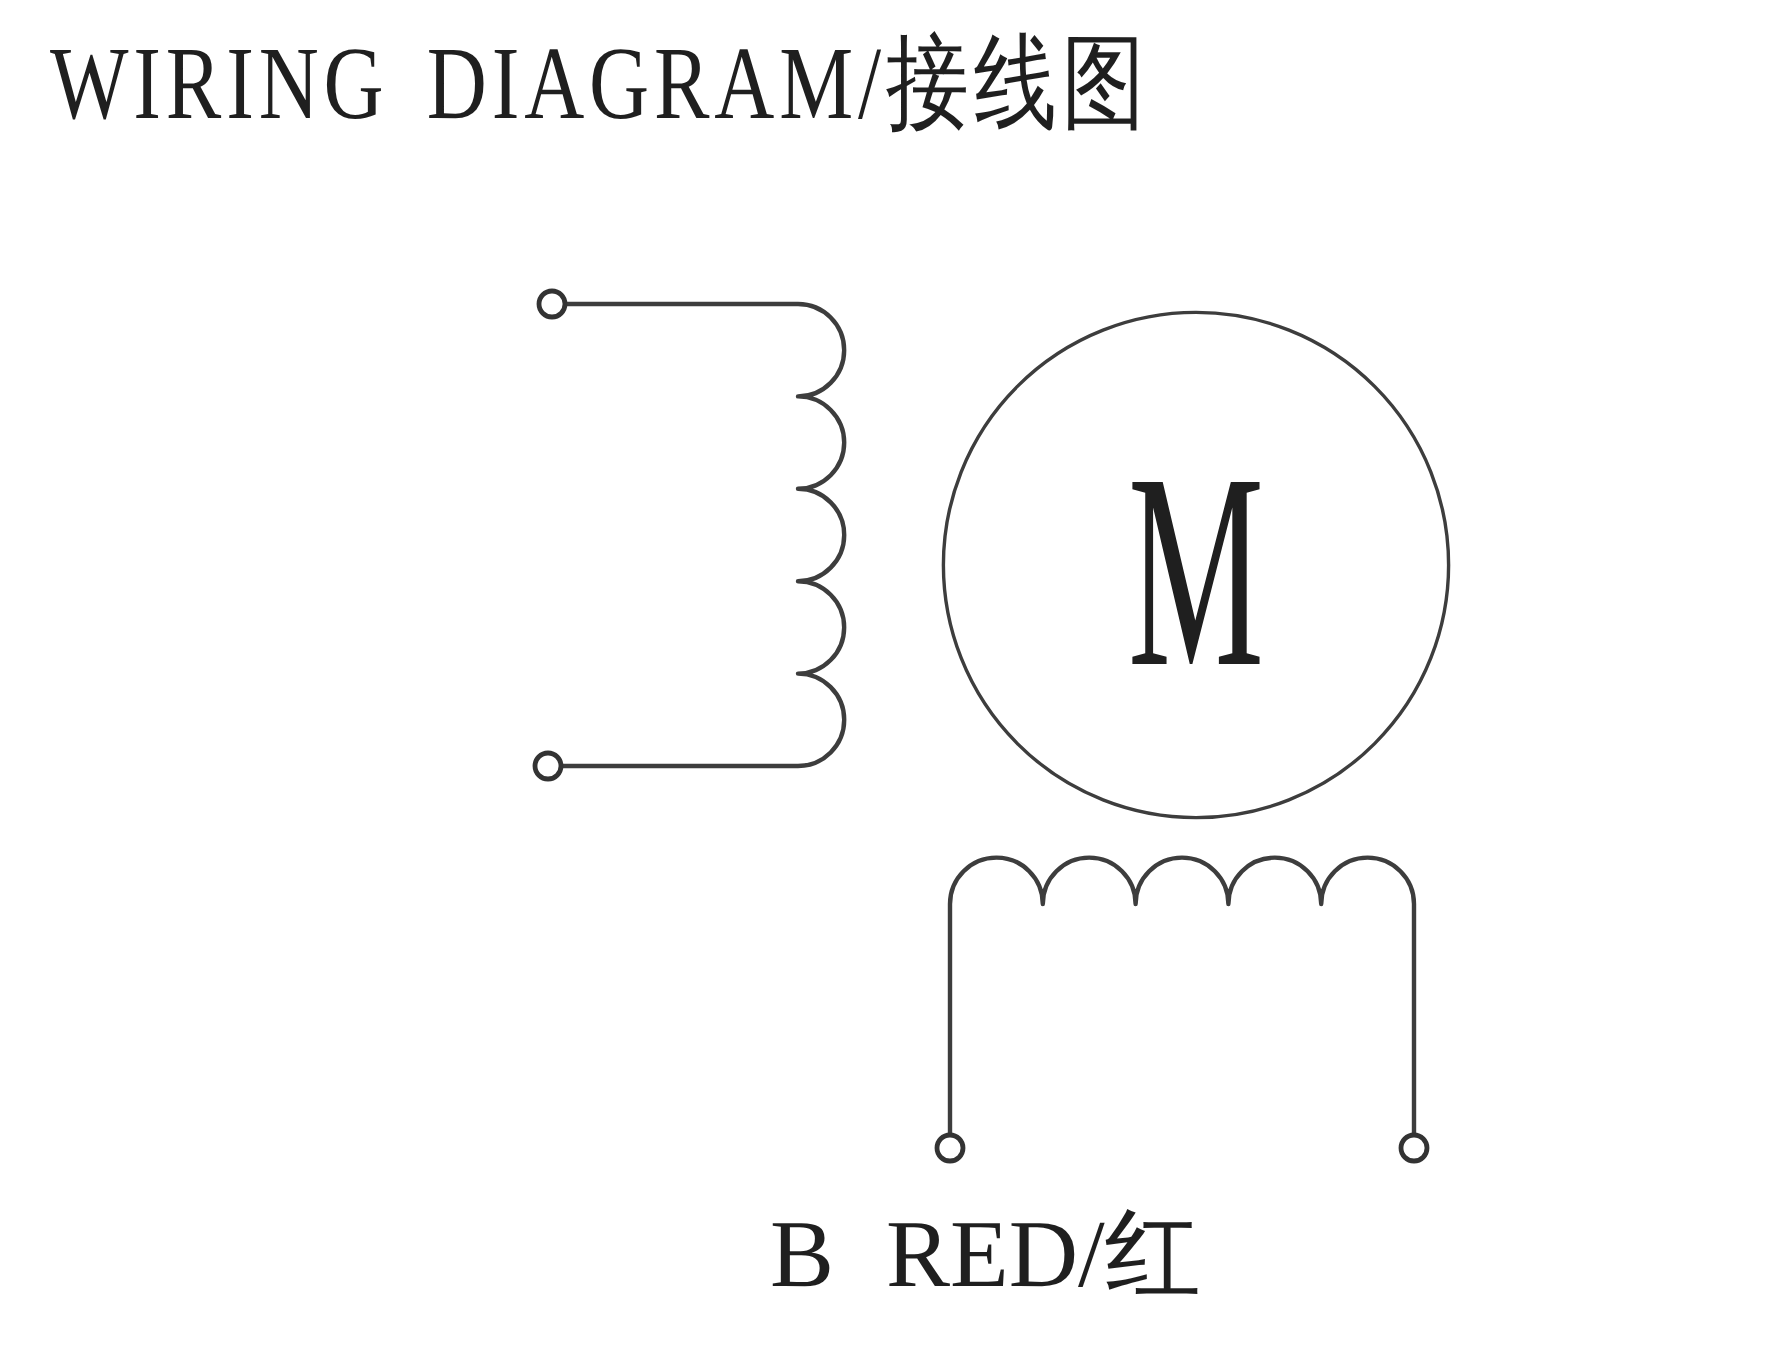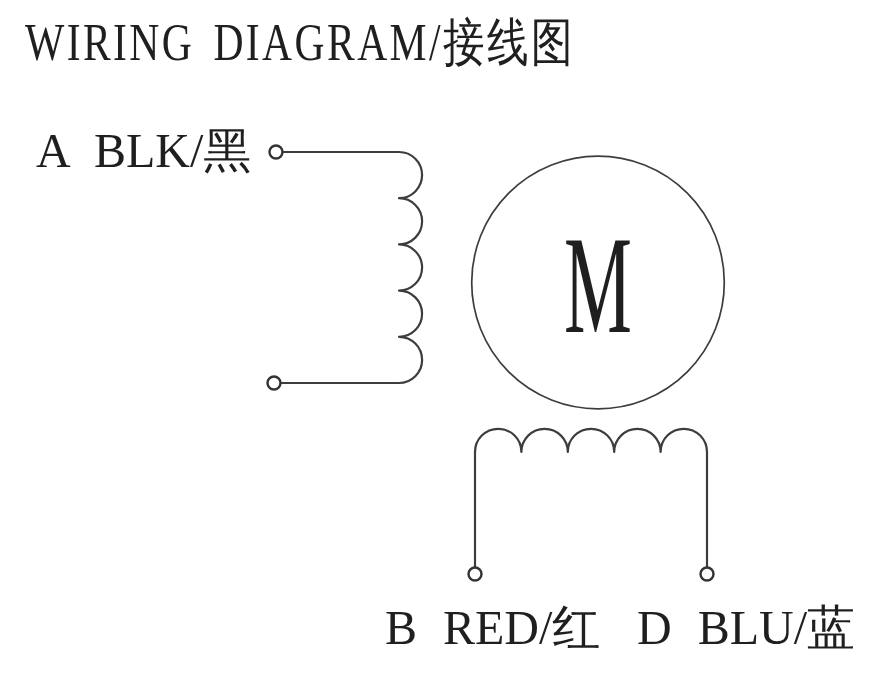--- a/index.html
+++ b/index.html
@@ -68,20 +68,18 @@
     <circle cx="475" cy="574" r="6.5" fill="#ffffff" stroke="#333333" stroke-width="2.4"></circle>
     <circle cx="707" cy="574" r="6.5" fill="#ffffff" stroke="#333333" stroke-width="2.4"></circle>
 
     <circle cx="598" cy="282.5" r="126.3" fill="none" stroke="#3d3d3d" stroke-width="1.7"></circle>
 
     <text x="598" y="332" text-anchor="middle" font-family="Liberation Serif, DejaVu Serif, serif" font-size="139" fill="#1f1f1f" textLength="68" lengthAdjust="spacingAndGlyphs">M</text>
   </svg>
 
   <div class="txt title">WIRING DIAGRAM/接线图</div>
 
-  <div class="txt lead-label label-a">A BLK/黑</div>
 
 
   <div class="txt lead-label label-b">B RED/红</div>
 
-  <div class="txt lead-label label-d">D BLU/蓝</div>
 
 </div>
 
 </body></html>

